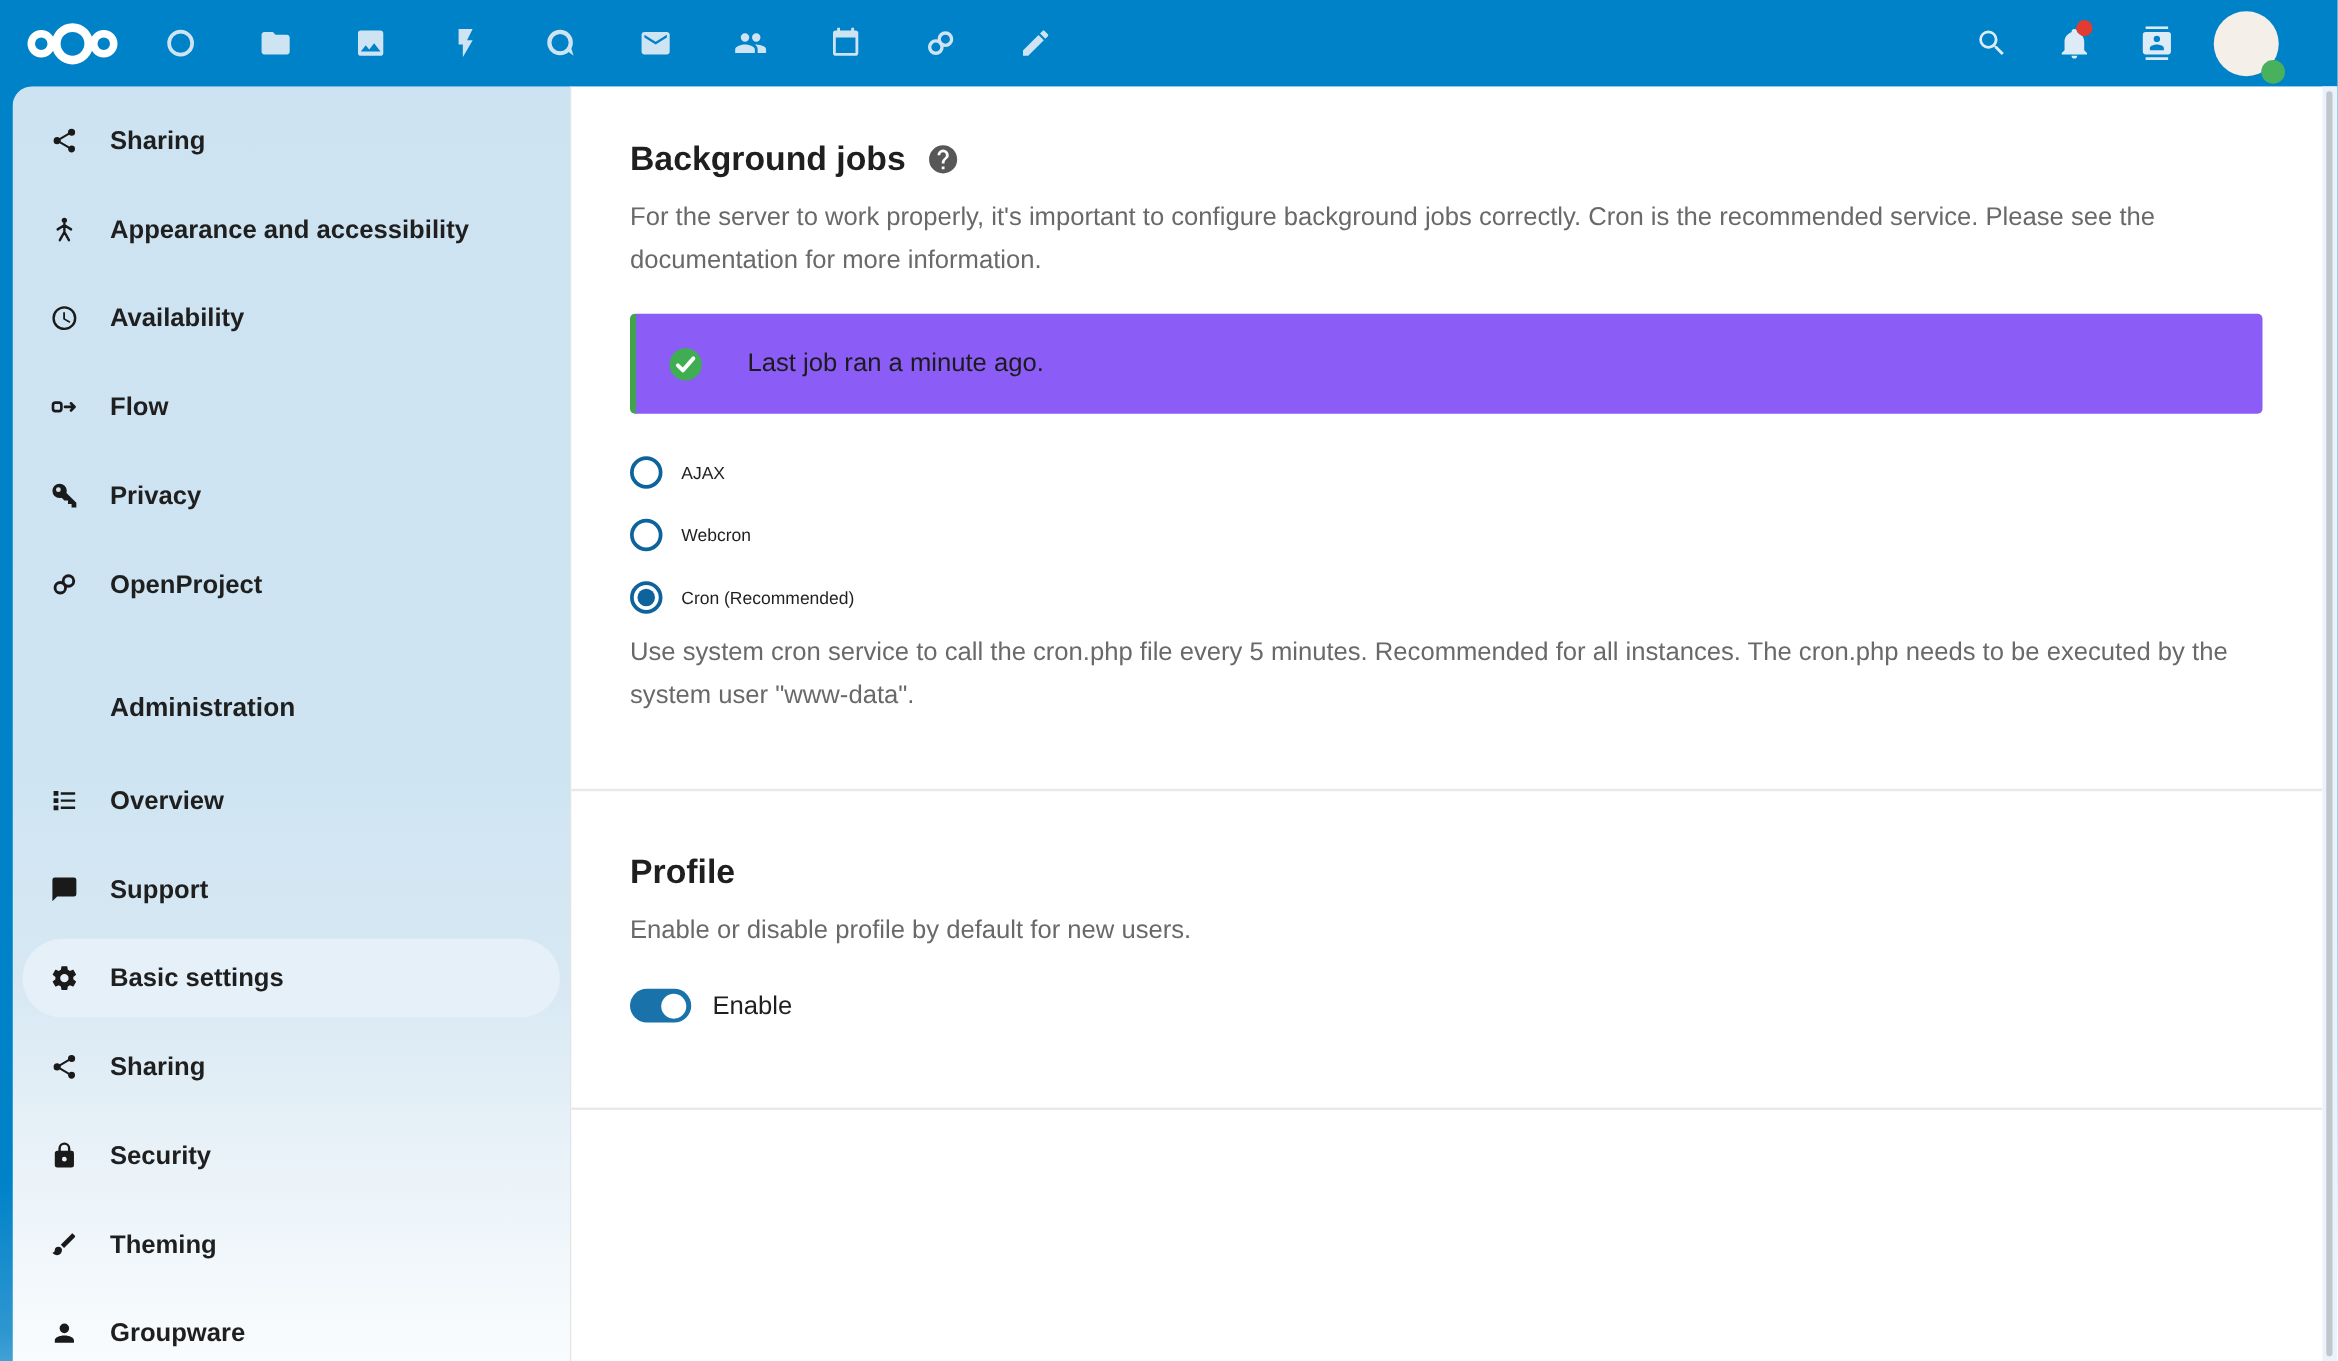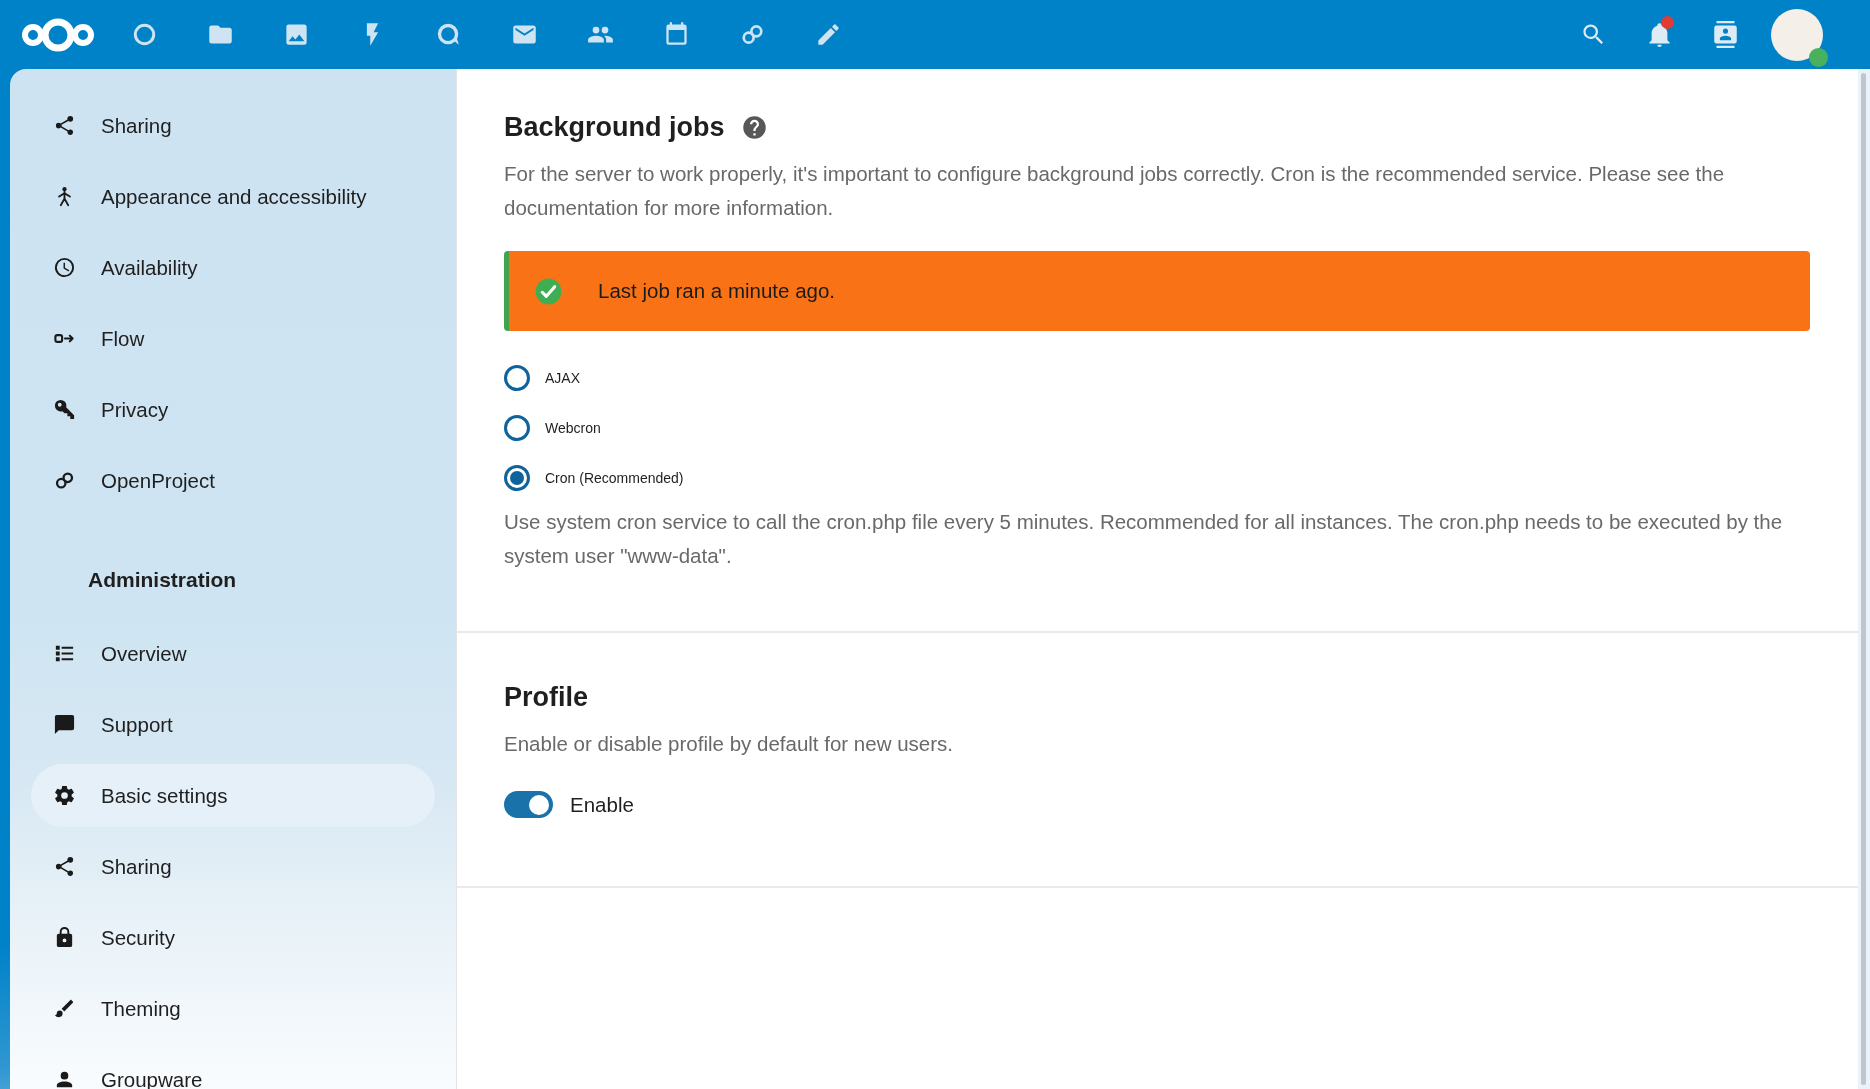--- a/index.html
+++ b/index.html
@@ -19,38 +19,38 @@
   .hdr-action{position:relative;width:66px;height:69px;display:flex;align-items:center;justify-content:center;background:none;border:none;cursor:pointer;color:#dcebf6;padding:0;}
   .hdr-action svg{width:27px;height:27px;}
   .badge{position:absolute;top:16px;right:18px;width:13px;height:13px;border-radius:50%;background:#e23b31;}
   .avatar-btn{width:78px;height:69px;display:flex;align-items:center;justify-content:center;background:none;border:none;cursor:pointer;position:relative;padding:0;}
   .avatar{width:52px;height:52px;border-radius:50%;background:#f4efe9;}
   .status-dot{position:absolute;right:8px;bottom:2px;width:19px;height:19px;border-radius:50%;background:#49b15d;}
   
   .shell{position:absolute;top:69px;left:10px;right:0;bottom:0;display:flex;border-top-left-radius:16px;overflow:hidden;}
   .sidebar{flex:0 0 446px;width:446px;box-sizing:border-box;padding-top:12px;
     background:linear-gradient(180deg,#cde3f1 0%,#cee4f2 52%,#d7e8f3 70%,#e9f2f8 84%,#f9fcfe 100%);}
-  .nav-list{list-style:none;margin:13px;padding:0;}
+  .nav-list{list-style:none;margin:0;padding:0;font-weight:bold;}
   .nav-item{height:63px;margin:0 8px 8px 8px;border-radius:32px;display:flex;align-items:center;padding-left:22px;box-sizing:border-box;font-size:20.5px;color:#1f1f1f;cursor:pointer;}
   .nav-item svg{width:23px;height:23px;flex:0 0 23px;color:#1a1a1a;}
   .nav-item .lbl{margin-left:25px;white-space:nowrap;}
   .nav-item.active{background:#e5f0f8;}
   .caption{margin:56px 0 30px 78px;font-size:21px;font-weight:700;color:#1f1f1f;}
   
   .main{flex:1;background:#ffffff;border-left:1px solid #e4e4e4;position:relative;}
   .main-inner{position:absolute;top:0;left:0;right:12px;bottom:0;overflow:hidden;}
   .scrollbar{position:absolute;top:0;right:0;bottom:0;width:12px;background:#eaf3fb;}
   .scroll-thumb{position:absolute;left:3px;top:4px;bottom:4px;width:5px;border-radius:3px;background:#c0c6cb;}
   .section{padding:0 48px 0 47px;}
   .title-row{display:flex;align-items:center;gap:16px;padding-top:42px;}
   h2{font-size:27px;font-weight:700;color:#1f1f1f;margin:0;line-height:32px;}
   .help-btn{background:none;border:none;padding:0;cursor:pointer;color:#575757;display:flex;}
   .help-btn svg{width:27px;height:27px;}
   p.muted{font-size:20.5px;line-height:34px;color:#696969;margin:14px 0 0 0;}
-  .success{margin-top:26px;min-height:80px;display:flex;align-items:center;gap:34px;background:#f97316;border-left:5px solid #41a44d;border-radius:4px;padding:0 24px;font-size:20.5px;color:#1b1b1b;box-sizing:border-box;}
+  .success{margin-top:26px;min-height:80px;display:flex;align-items:center;gap:34px;background:#8b5cf6;border-left:5px solid #41a44d;border-radius:4px;padding:0 24px;font-size:20.5px;color:#1b1b1b;box-sizing:border-box;}
   .success svg{width:31px;height:31px;flex:0 0 31px;}
   .options{margin-top:10px;}
   .option{margin-top:24px;}
   .option:first-child{margin-top:34px;}
   .option-label{display:flex;align-items:center;gap:15px;font-size:14px;color:#1f1f1f;cursor:pointer;width:max-content;}
   .radio{width:26px;height:26px;border-radius:50%;border:3px solid #0e639c;box-sizing:border-box;background:#fff;position:relative;flex:0 0 26px;}
   .radio.checked::after{content:"";position:absolute;top:3px;left:3px;right:3px;bottom:3px;border-radius:50%;background:#0e639c;}
   .option-desc{margin-top:20px;}
   hr.divider{border:0;border-top:2px solid #e9e9e9;margin:0;}
   .pad-bottom{padding-bottom:58px;}

